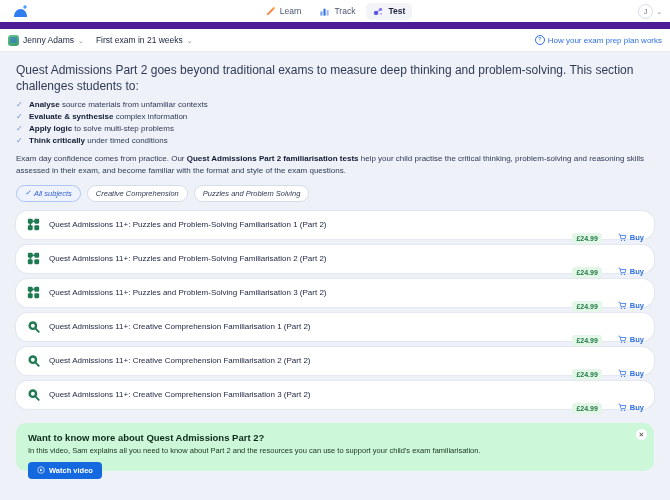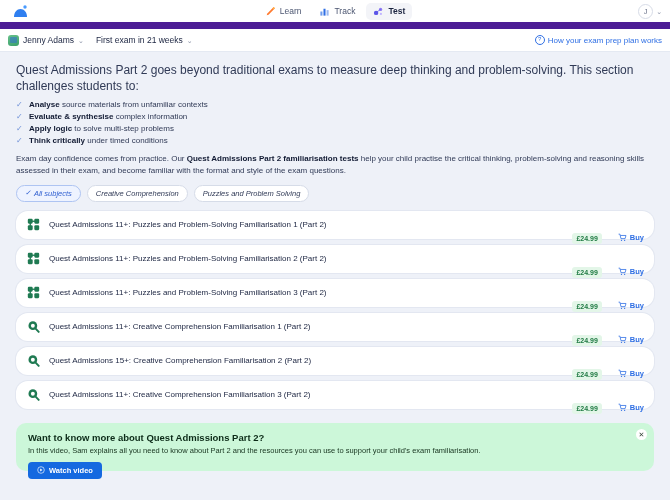--- a/index.html
+++ b/index.html
@@ -456,21 +456,21 @@
     </div>
 
     <div class="row">
       <span class="row-icon">
         <svg viewBox="0 0 16 16" width="13" height="13">
           <circle cx="7.2" cy="7" r="5.4" fill="#1f7a52"></circle>
           <circle cx="7.2" cy="7" r="2.4" fill="#ffffff"></circle>
           <path d="M10.6 10.6 L14.4 14.6" stroke="#1f7a52" stroke-width="2.4" stroke-linecap="round"></path>
         </svg>
       </span>
-      <span class="row-title">Quest Admissions 15+: Creative Comprehension Familiarisation 2 (Part 2)</span>
+      <span class="row-title">Quest Admissions 11+: Creative Comprehension Familiarisation 2 (Part 2)</span>
       <span class="row-right">
         <span class="price">£24.99</span>
         <span class="buy">
           <svg class="cart-icon" viewBox="0 0 16 16">
             <path d="M1 2 H3.4 L5.2 10 H12.6 L14.2 4.4 H4.2" stroke="#2f6fe4" stroke-width="1.4" fill="none" stroke-linejoin="round"></path>
             <circle cx="6.2" cy="13" r="1.2" fill="#2f6fe4"></circle>
             <circle cx="11.8" cy="13" r="1.2" fill="#2f6fe4"></circle>
           </svg>
           <span>Buy</span>
         </span>

